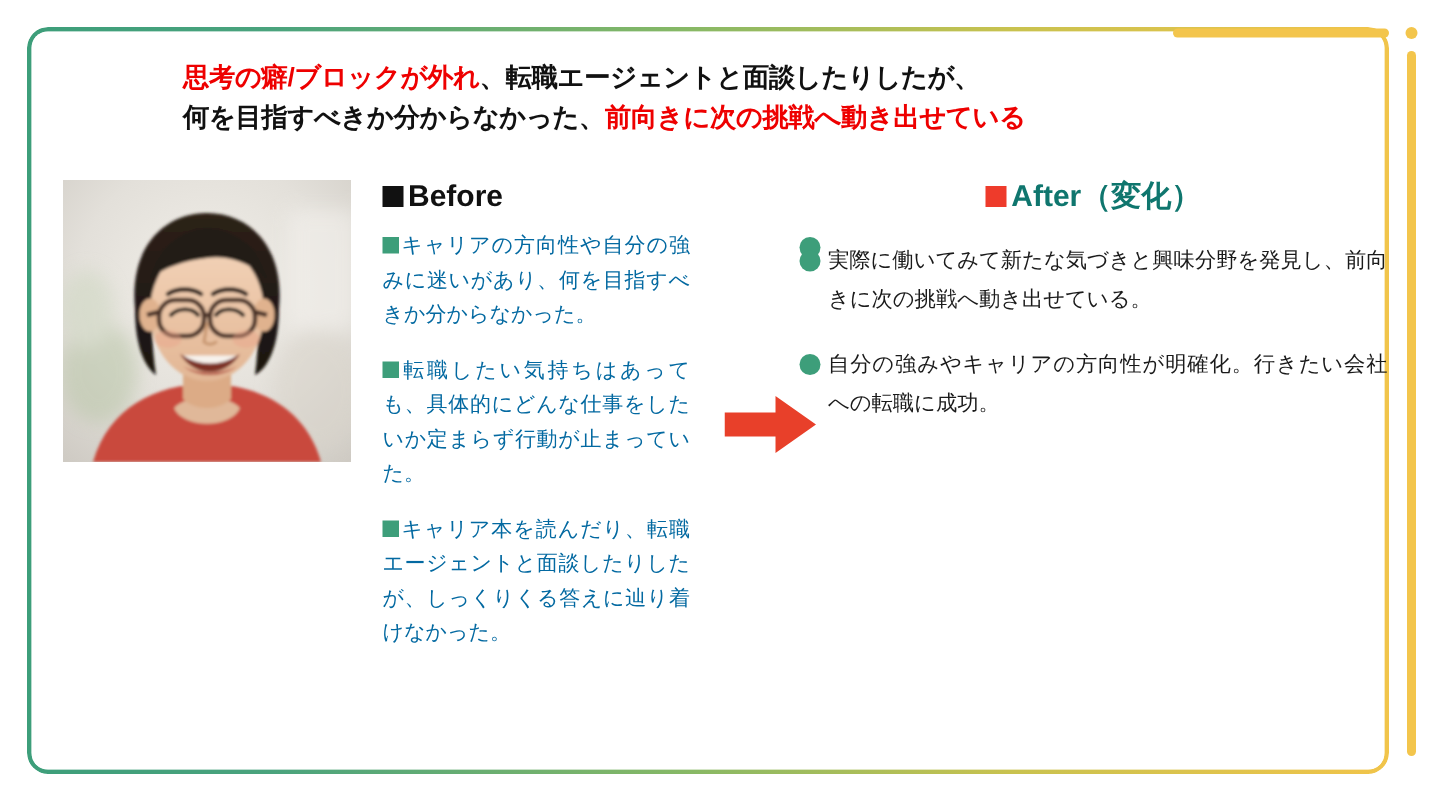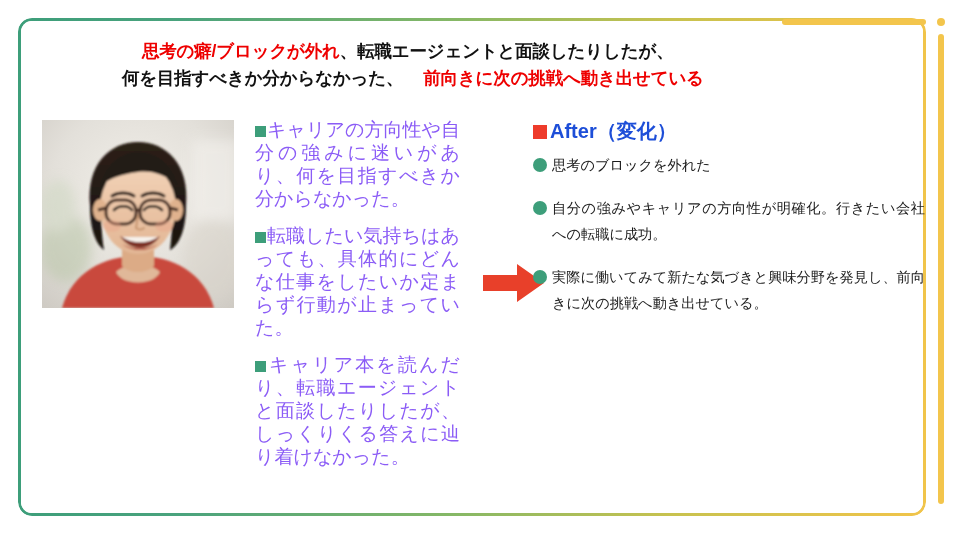--- a/index.html
+++ b/index.html
@@ -84,21 +84,21 @@
     left: 122px;
     top: 38px;
     width: 700px;
     font-size: 17.5px;
     font-weight: bold;
     line-height: 27px;
     letter-spacing: -0.2px;
     color: #111111;
     white-space: nowrap;
   }
-  #headline .hl-red { color: #ee0000; margin-left: 20px; }
+  #headline .hl-red { color: #ee0000; }
   #headline .hl-line { display: block; }
 
   
   #portrait-photo {
     position: absolute;
     left: 42px;
     top: 120px;
     width: 192px;
     height: 188px;
     overflow: hidden;
@@ -121,37 +121,37 @@
   }
 
   .col-head {
     font-size: 20px;
     font-weight: bold;
     line-height: 26px;
     margin-bottom: 8px;
     white-space: nowrap;
   }
   #before-head { color: #111111; }
-  #after-head  { color: #1d4ed8; }
+  #after-head  { color: #0f766e; text-align: center; }
 
   .head-sq {
     display: inline-block;
     width: 14px;
     height: 14px;
     vertical-align: -1px;
     margin-right: 3px;
   }
   #before-head .head-sq { background: #111111; }
   #after-head  .head-sq { background: #ee3b2b; }
 
   .before-item {
     position: relative;
-    font-size: 19px;
+    font-size: 14px;
     line-height: 23px;
-    color: #8b5cf6;
+    color: #0369a1;
     text-align: justify;
     text-justify: inter-character;
     padding-left: 0;
     margin-bottom: 14px;
   }
   .before-sq {
     display: inline-block;
     width: 11px;
     height: 11px;
     background: #3d9e7a;
@@ -276,20 +276,23 @@
       <path d="M 80 117 C 90 124 106 124 116 117 Z" fill="#f6f2ec"></path>
       <path d="M 80 124 C 90 132 106 132 116 124 C 106 130 90 130 80 124 Z" fill="#b0483c"></path>
 
       <ellipse cx="70" cy="106" rx="9" ry="6" fill="#e8a489" opacity="0.45"></ellipse>
       <ellipse cx="122" cy="106" rx="9" ry="6" fill="#e8a489" opacity="0.45"></ellipse>
     </g>
   </svg>
 </div>
 
 <div id="before-column">
+  <div class="col-head" id="before-head">
+    <span class="head-sq"></span><span>Before</span>
+  </div>
 
   <div class="before-item">
     <span class="before-sq"></span><span>キャリアの方向性や自分の強みに迷いがあり、何を目指すべきか分からなかった。</span>
   </div>
   <div class="before-item">
     <span class="before-sq"></span><span>転職したい気持ちはあっても、具体的にどんな仕事をしたいか定まらず行動が止まっていた。</span>
   </div>
   <div class="before-item">
     <span class="before-sq"></span><span>キャリア本を読んだり、転職エージェントと面談したりしたが、しっくりくる答えに辿り着けなかった。</span>
   </div>
@@ -300,21 +303,21 @@
     <path d="M 0 13 L 34 13 L 34 2 L 61 21 L 34 40 L 34 29 L 0 29 Z" fill="#e8402a"></path>
   </svg>
 </div>
 
 <div id="after-column">
   <div class="col-head" id="after-head">
     <span class="head-sq"></span><span>After</span><span>（変化）</span>
   </div>
 
   <div class="after-item">
-    <span class="after-dot"></span><span>思考のブロックを外れた</span>
+    <span class="after-dot"></span>
+  </div>
+  <div class="after-item">
+    <span class="after-dot"></span><span>実際に働いてみて新たな気づきと興味分野を発見し、前向きに次の挑戦へ動き出せている。</span>
   </div>
   <div class="after-item">
     <span class="after-dot"></span><span>自分の強みやキャリアの方向性が明確化。行きたい会社への転職に成功。</span>
   </div>
-  <div class="after-item">
-    <span class="after-dot"></span><span>実際に働いてみて新たな気づきと興味分野を発見し、前向きに次の挑戦へ動き出せている。</span>
-  </div>
 </div>
 
 </body></html>

